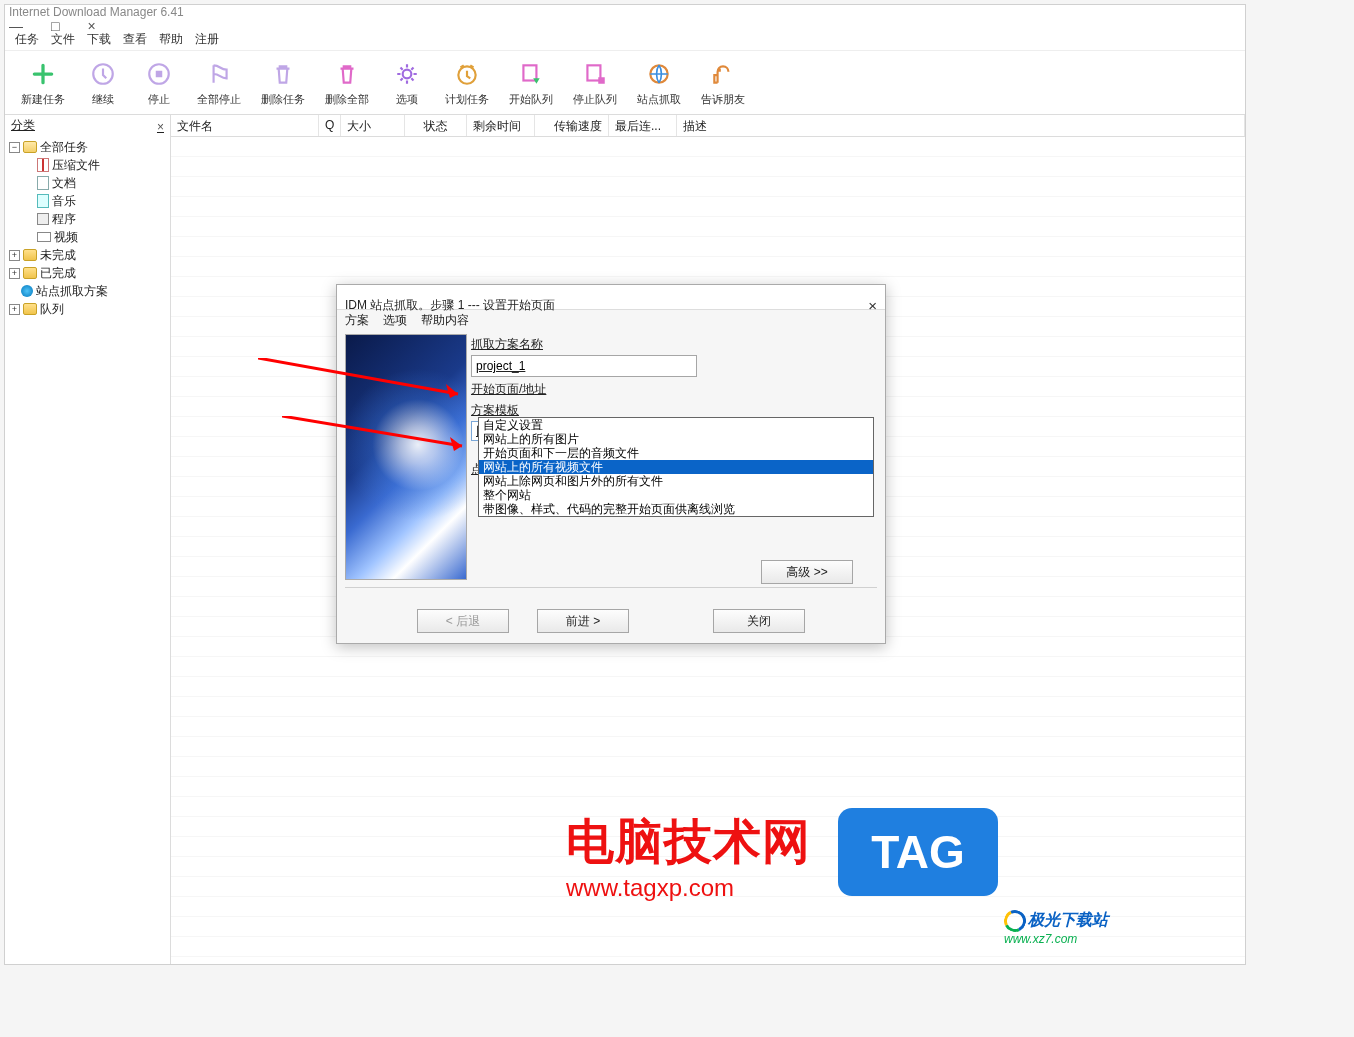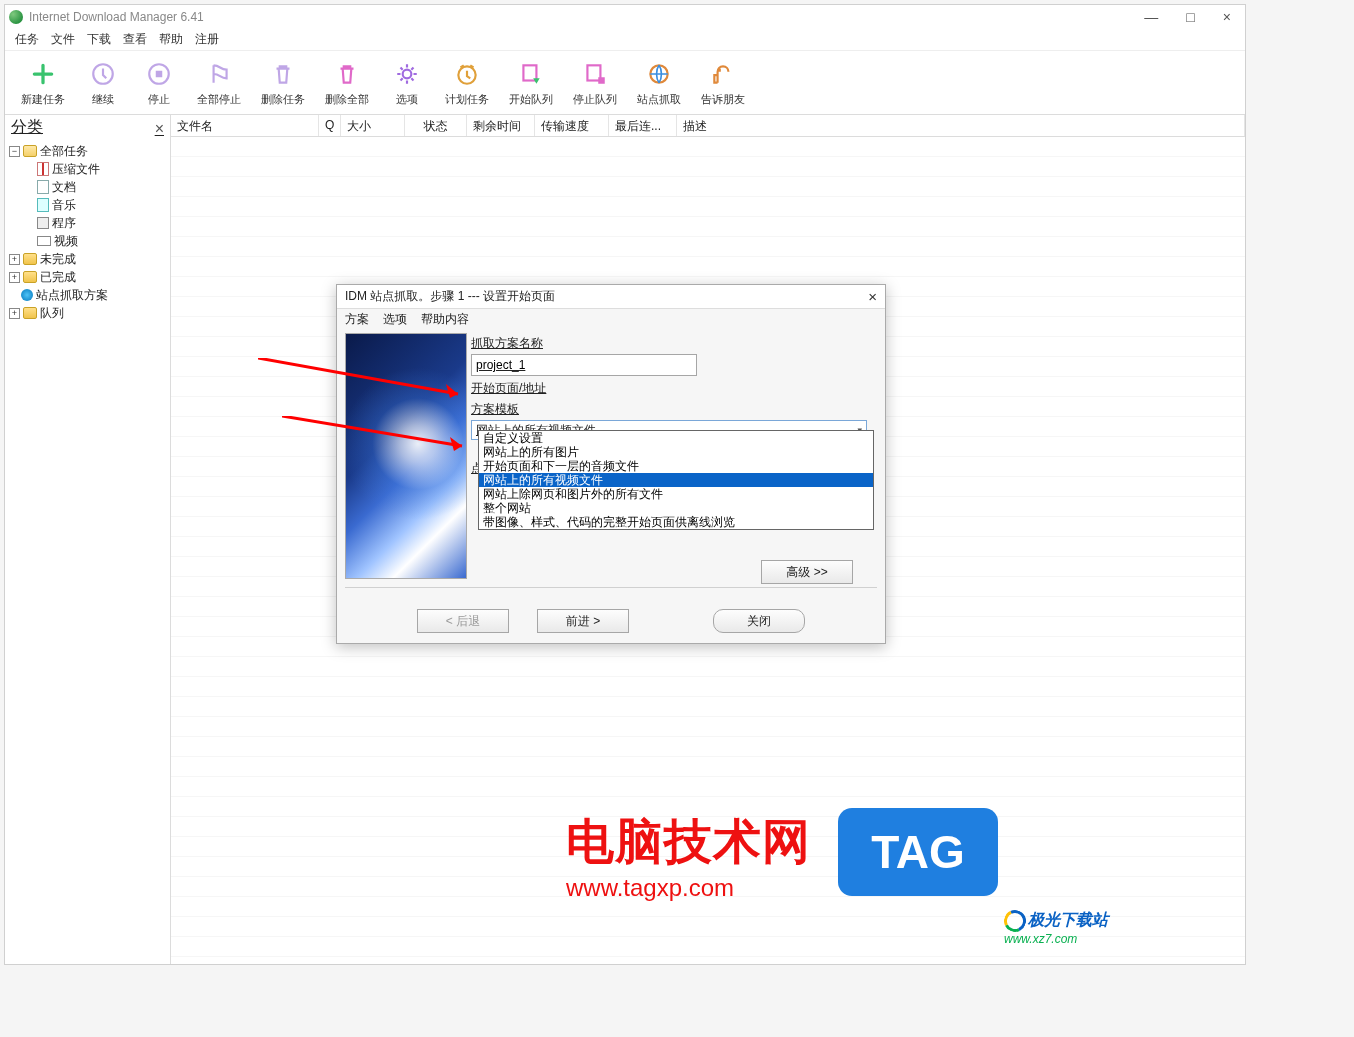--- a/index.html
+++ b/index.html
@@ -1,88 +1,88 @@
 <!DOCTYPE html>
 <html><head>
 <meta charset="utf-8">
 <style>
 * { box-sizing: border-box; margin: 0; padding: 0; font-family: "Microsoft YaHei", "SimSun", Arial, sans-serif; }
 html, body { width: 1354px; height: 1037px; background: #f5f5f5; overflow: hidden; font-size: 12px; color: #222; }
 
 .app { width: 1242px; height: 961px; background: #fff; border: 1px solid #d0d0d0; position: absolute; left: 4px; top: 4px; }
 
 
-.titlebar { height: 24px; background: #fff; display: flex; align-items: center; padding: 0 4px; }
+.titlebar { height: 24px; background: #fff; display: flex; padding: 0 4px; flex-direction: column; }
 .titlebar .app-icon { width: 14px; height: 14px; border-radius: 50%; background: radial-gradient(circle at 30% 30%, #7fc97f, #0a7f2a); margin-right: 6px; }
 .titlebar .title { color: #888; flex: 1; }
 .win-ctrl { display: flex; gap: 28px; padding-right: 10px; }
 .win-ctrl span { color: #555; font-size: 14px; line-height: 14px; cursor: default; }
 
 
 .menubar { height: 22px; background: #fff; display: flex; align-items: center; gap: 12px; padding: 0 10px; color: #333; border-bottom: 1px solid #eee; }
 .menubar span { cursor: default; }
 
 
 .toolbar { height: 64px; display: flex; align-items: center; padding: 2px 6px; border-bottom: 1px solid #dcdcdc; gap: 0; }
 .tb-item { width: 56px; text-align: center; font-size: 11px; color: #333; }
 .tb-item.wide { width: 64px; }
 .tb-item .ic { height: 32px; display: flex; align-items: center; justify-content: center; }
 .tb-item svg { width: 26px; height: 26px; }
 .tb-item .lbl { margin-top: 2px; }
 
 
 .body { display: flex; height: calc(100% - 24px - 22px - 64px); }
 .sidebar { width: 166px; border-right: 1px solid #dcdcdc; background: #fff; overflow: auto; }
-.side-head { display:flex; align-items:flex-end; justify-content:space-between; padding:2px 6px; font-size:16px;text-decoration:underline; }
+.side-head { display:flex; align-items:flex-end; justify-content:space-between; padding:2px 6px; font-size:12px;text-decoration:underline; }
 .side-head .x { color:#555; font-family: sans-serif; }
 .tree { padding: 2px 2px; }
 .tree-row { display:flex; align-items:center; height:18px; gap:3px; padding-left:2px; white-space:nowrap; }
 .tw { width:11px; height:11px; border:1px solid #888; display:inline-flex; align-items:center; justify-content:center; font-size:9px; line-height:9px; color:#333; background:#fff; }
 .ic-folder { width:14px; height:12px; background:linear-gradient(#ffe08a,#f0c44c); border:1px solid #c9a227; border-radius:2px; display:inline-block; }
 .ic-folder-open { width:14px; height:12px; background:linear-gradient(#ffe9a8,#f4d06a); border:1px solid #c9a227; border-radius:2px; display:inline-block; }
 .ic-zip { width:12px; height:14px; background:#fff; border:1px solid #c77; display:inline-block; position:relative; }
 .ic-zip::after{content:"";position:absolute;left:4px;top:0;width:2px;height:100%;background:#c33;}
 .ic-doc { width:12px; height:14px; background:#fff; border:1px solid #8aa; display:inline-block; }
 .ic-music { width:12px; height:14px; background:#dff; border:1px solid #5bb; display:inline-block; }
 .ic-app { width:12px; height:12px; background:#eee; border:1px solid #888; display:inline-block; }
 .ic-vid { width:14px; height:10px; background:#fff; border:1px solid #888; display:inline-block; }
 .ic-ie { width:12px; height:12px; border-radius:50%; background:radial-gradient(circle,#4fc3f7,#0277bd); display:inline-block; }
 .tree .lbl { font-size:12px; }
 
 
 .main { flex:1; background:#fff; display:flex; flex-direction:column; }
 .cols { display:flex; height:22px; border-bottom:1px solid #dcdcdc; }
 .col { border-right:1px solid #e5e5e5; padding:3px 6px; font-size:12px; color:#222; }
-.c-name{width:148px;} .c-q{width:22px;} .c-size{width:64px;} .c-stat{width:62px;text-align:center;} .c-rem{width:68px;} .c-spd{width:74px;} .c-last{width:68px;} .c-desc{flex:1;}
+.c-name{width:148px;} .c-q{width:22px;} .c-size{width:64px;} .c-stat{width:62px;text-align:center;} .c-rem{width:68px;} .c-spd{width:74px;text-align:right;} .c-last{width:68px;} .c-desc{flex:1;}
 .grid { flex:1; background:repeating-linear-gradient(to bottom,#fff 0,#fff 19px,#f6f6f6 19px,#f6f6f6 20px); position:relative; }
 
 
 .dialog { position:absolute; left:336px; top:284px; width:550px; height:360px; background:#f6f6f6; border:1px solid #aaa; box-shadow:0 3px 14px rgba(0,0,0,0.25); }
-.dlg-title { height:24px; background:#fff; border-bottom:1px solid #ddd; display:flex; align-items:center; padding:1px 8px; font-size:12px; }
+.dlg-title { height:16px; background:#fff; border-bottom:1px solid #ddd; display:flex; align-items:flex-start; padding:12px 8px; font-size:12px; }
 .dlg-title .t { flex:1; }
 .dlg-title .close { font-size:15px; color:#333; }
 .dlg-menu { height:20px; display:flex; align-items:center; gap:14px; padding:0 8px; font-size:12px; }
 .dlg-body { display:flex; padding:4px 8px 0 8px; gap:4px;text-decoration:underline; }
 .dlg-img { width:122px; height:246px; background:linear-gradient(135deg,#0a1a4a,#1a3a8a 40%,#3a6ad0 55%,#a0c4ff 70%,#fff 80%,#3a6ad0); border:1px solid #aaa; position:relative; overflow:hidden; }
 .dlg-img::after{content:"";position:absolute;inset:0;background:radial-gradient(circle at 60% 45%,rgba(255,255,255,0.9) 0,rgba(255,255,255,0.6) 12%,rgba(60,120,220,0.3) 30%,transparent 50%);}    
 .dlg-form { flex:1; display:flex; flex-direction:column; gap:2px; }
 .fld-lbl { font-size:12px; margin-top:2px; }
 .inp { width:226px; height:20px; border:1px solid #a6a6a6; padding:10px 4px; font-size:12px; background:#fff; }
 .inp-wide { width:396px; }
 .sel { width:396px; height:20px; border:1px solid #7aa7d8; background:#fff; display:flex; align-items:center; justify-content:space-between; padding:0 4px; font-size:12px; }
 .sel .arr { font-size:9px; color:#555; }
-.dropdown { position:absolute; left:478px; top:430px; width:396px; background:#fff; border:1px solid #666; font-size:12px; z-index:50; }
+.dropdown { position:absolute; left:478px; top:417px; width:396px; background:#fff; border:1px solid #666; font-size:12px; z-index:50; }
 .dropdown .opt { height:14px; line-height:14px; padding:0 4px; color:#000; white-space:nowrap; }
 .dropdown .opt.hi { background:#0a64c8; color:#fff; }
 .hint { font-size:12px; margin-top:18px; }
 .btn { height:24px; min-width:92px; border:1px solid #a6a6a6; background:linear-gradient(#fdfdfd,#e9e9e9); font-size:12px; display:inline-flex; align-items:center; justify-content:center; padding:0 6px; }
 .btn.dis { color:#9a9a9a; }
 .dlg-hr { position:absolute; left:8px; right:8px; top:302px; height:1px; background:#d0d0d0; }
 .dlg-buttons { position:absolute; left:0; right:0; bottom:10px; display:flex; justify-content:center; gap:28px; }
-.dlg-buttons .btn:last-child{ margin-left:56px;border-radius:10px; }
+.dlg-buttons .btn:last-child{ margin-left:56px; }
 
 
 .arrow { position:absolute; pointer-events:none; }
 
 
 .wm1 { position:absolute; left:566px; top:810px; font-family:"SimHei",sans-serif; }
 .wm1 .l1{ font-size:48px; color:#e11; font-weight:bold; letter-spacing:1px; }
 .wm1 .l2{ font-size:24px; color:#e11; }
 .tag { position:absolute; left:838px; top:808px; width:160px; height:88px; background:#1f7fe0; border-radius:14px; color:#fff; font-family:Arial Black,Arial; font-size:46px; font-weight:900; display:flex; align-items:center; justify-content:center; }
 .wm2 { position:absolute; left:1004px; top:910px; font-size:14px; color:#0b6; font-style:italic; }

